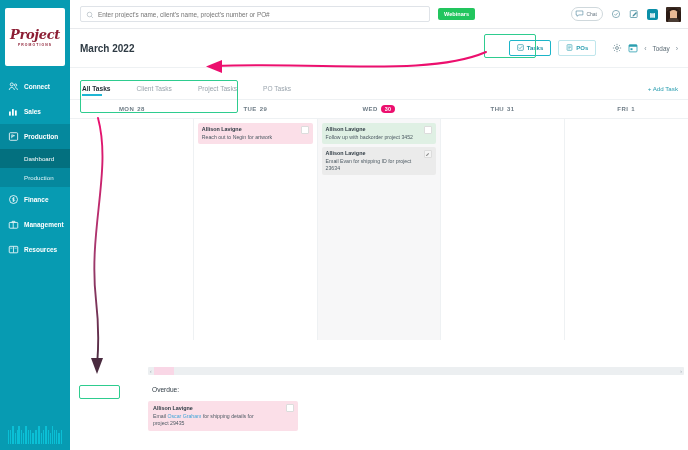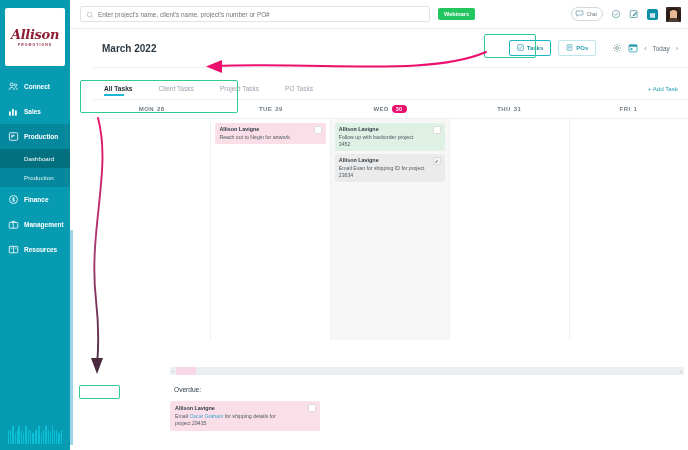--- a/index.html
+++ b/index.html
@@ -94,21 +94,21 @@
   .avatar .hair { position:absolute; left:1px; top:1px; width:13px; height:8px;
     background:#2b1b14; border-radius:6px 6px 2px 2px; }
   .avatar .hair2 { position:absolute; left:0px; top:4px; width:4px; height:11px;
     background:#2b1b14; border-radius:2px; }
   .avatar .hair3 { position:absolute; right:0px; top:4px; width:4px; height:11px;
     background:#2b1b14; border-radius:2px; }
   .avatar .body { position:absolute; left:2px; bottom:0; width:11px; height:4px;
     background:#4a3b33; border-radius:4px 4px 0 0; }
 
   
-  .content { position:absolute; left:70px; top:29px; right:0; bottom:0; background:#fff;margin-left:22px; }
+  .content { position:absolute; left:70px; top:29px; right:0; bottom:0; background:#fff; }
   .month-row {
     height:39px; display:flex; align-items:center; padding:0 10px;
     border-bottom:1px solid #eef1f3;
   }
   .month-title { font-size:10px; font-weight:bold; color:#2e3a43; }
   .view-toggle { margin-left:auto; display:flex; align-items:center; gap:7px; }
   .vt-btn {
     display:flex; align-items:center; gap:3px;
     border:1px solid #1cb5c9; border-radius:2px; background:#fff;
     padding:3px 7px; font-size:6px; color:#1a8fa3; cursor:pointer; font-weight:bold;
@@ -196,21 +196,21 @@
   .anno-svg { position:absolute; left:0; top:0; width:688px; height:450px;
     pointer-events:none; }
 </style>
 </head>
 <body>
 
 <div class="app">
 
   <div class="sidebar">
     <div class="logo-box">
-      <div class="logo-script">Allison</div>
+      <div class="logo-script">Project</div>
       <div class="logo-sub">PROMOTIONS</div>
     </div>
 
     <div class="nav">
 
       <div class="nav-item">
         <span class="ico">
           <svg viewBox="0 0 16 16" width="11" height="11">
               <circle cx="5.5" cy="5" r="2.2" fill="none" stroke="#fff" stroke-width="1.2"></circle>
               <circle cx="11" cy="6" r="1.7" fill="none" stroke="#fff" stroke-width="1.1"></circle>

